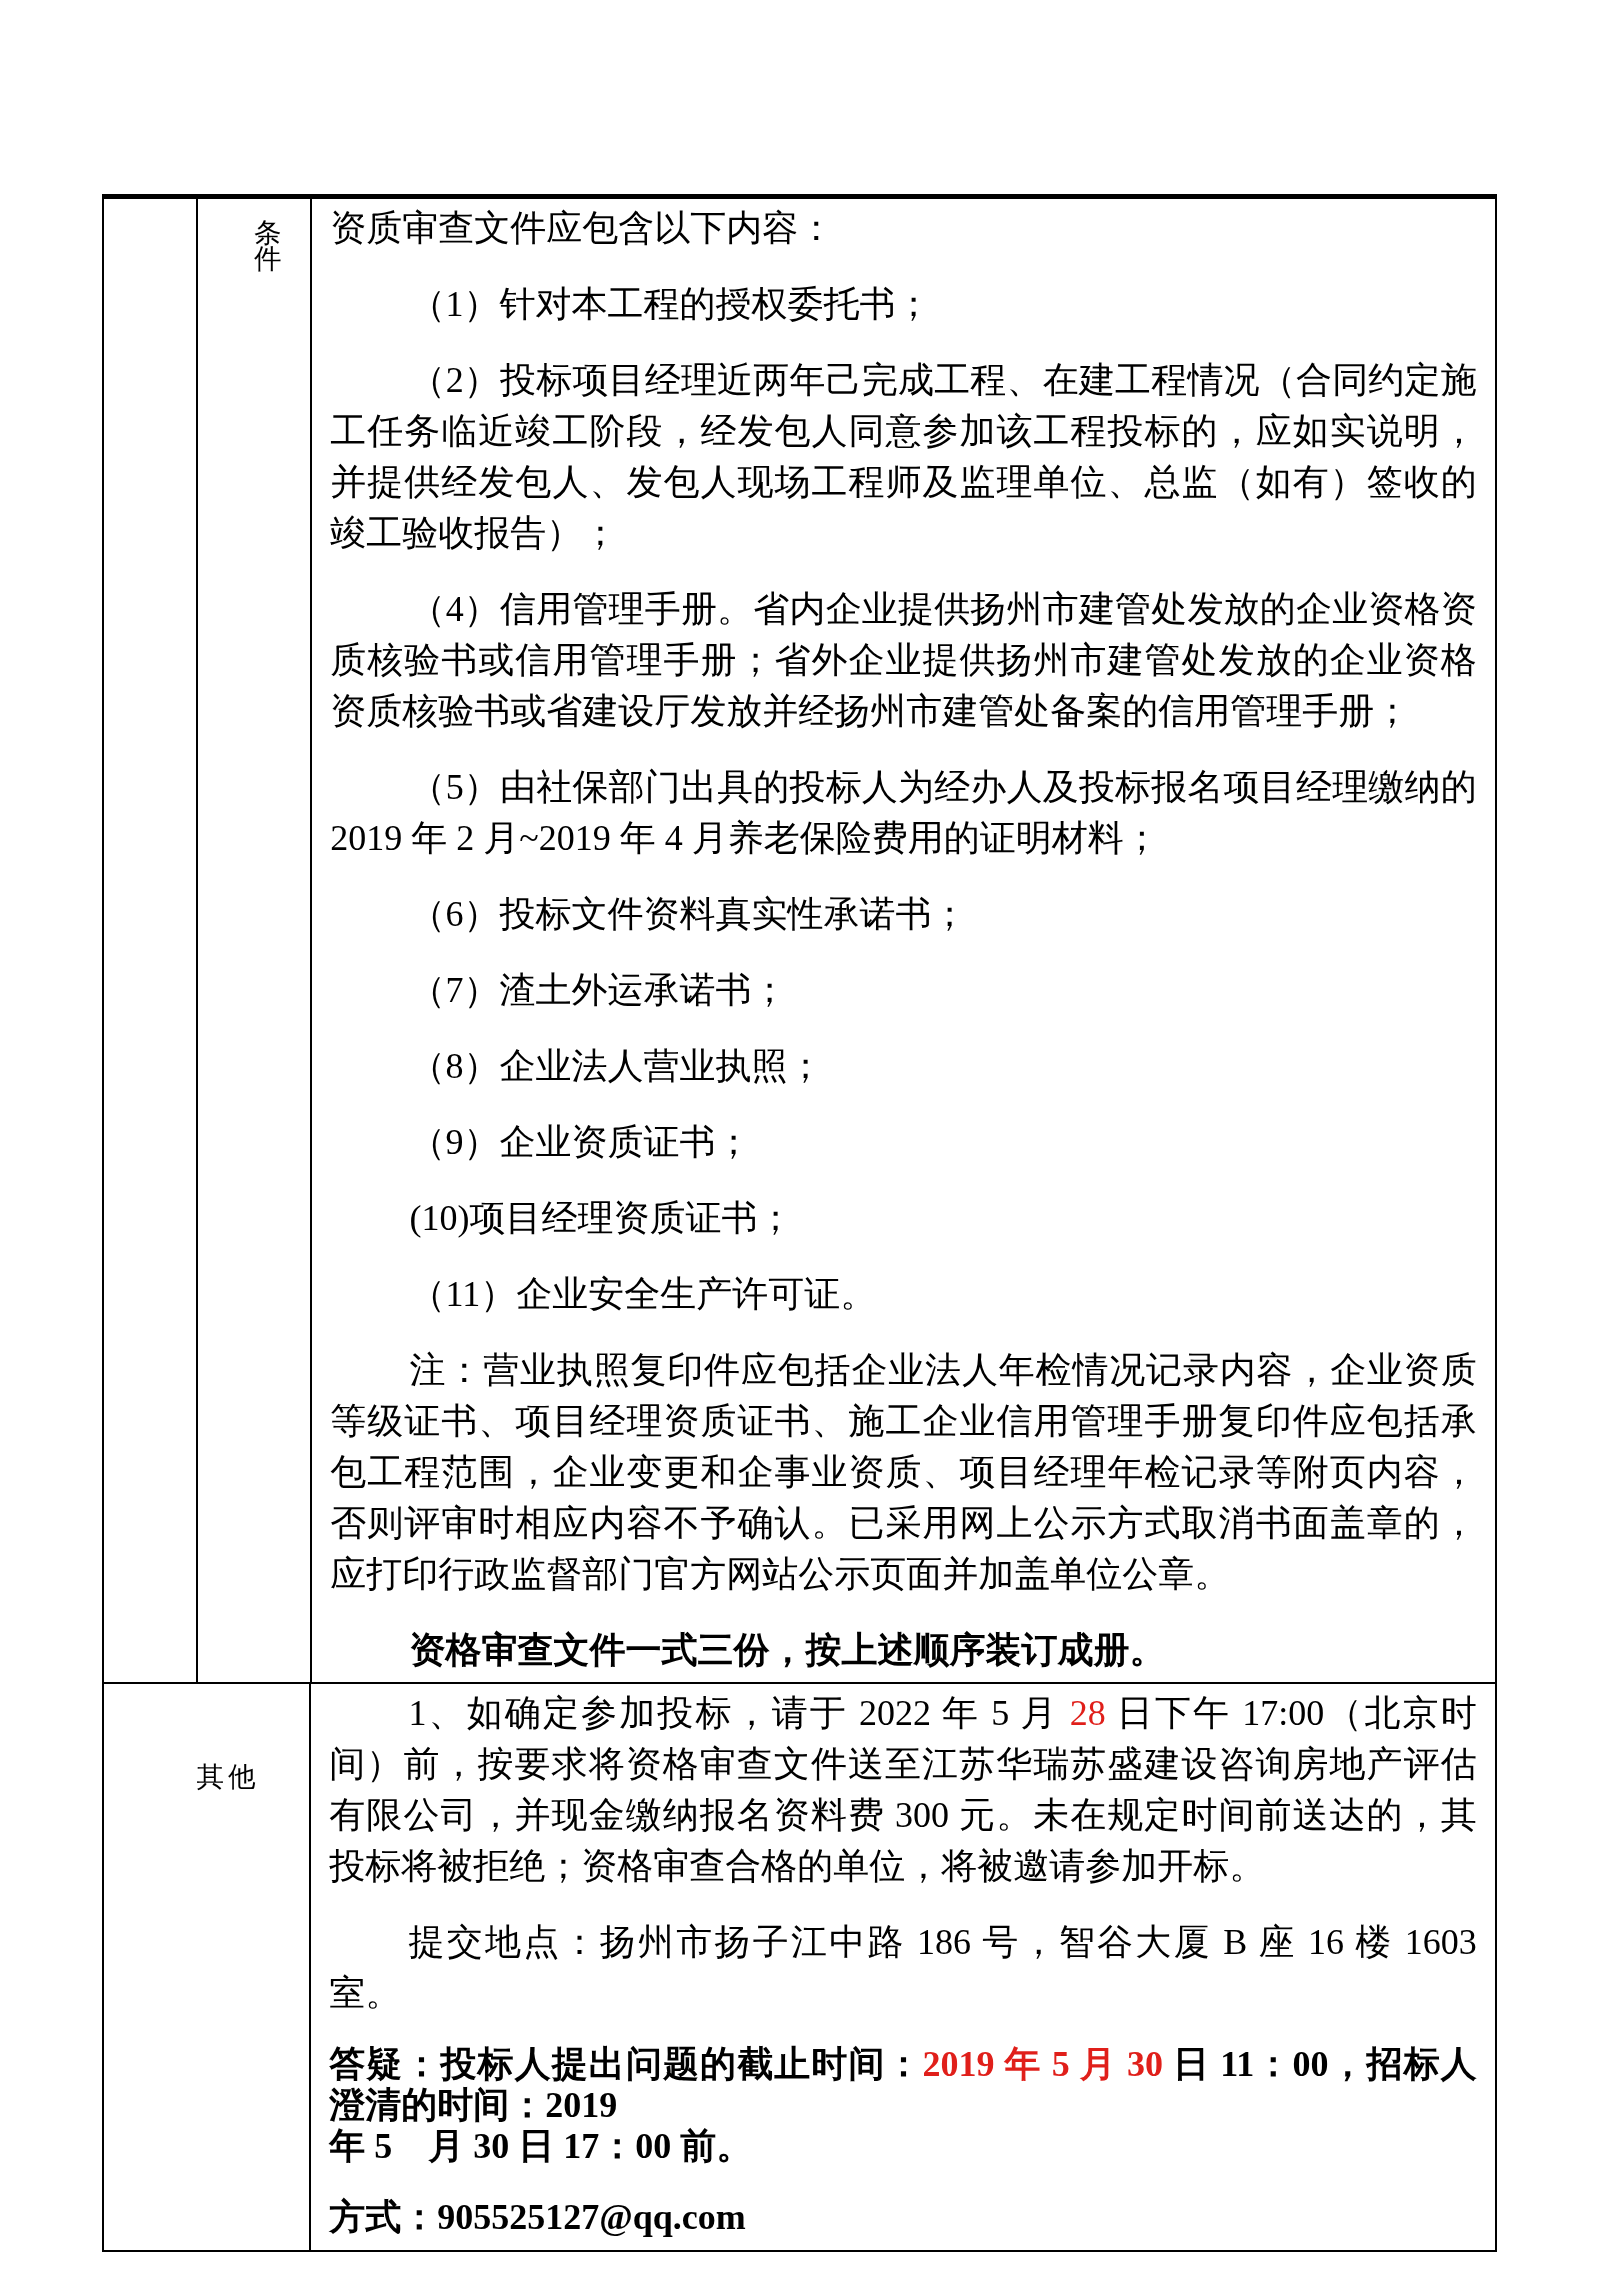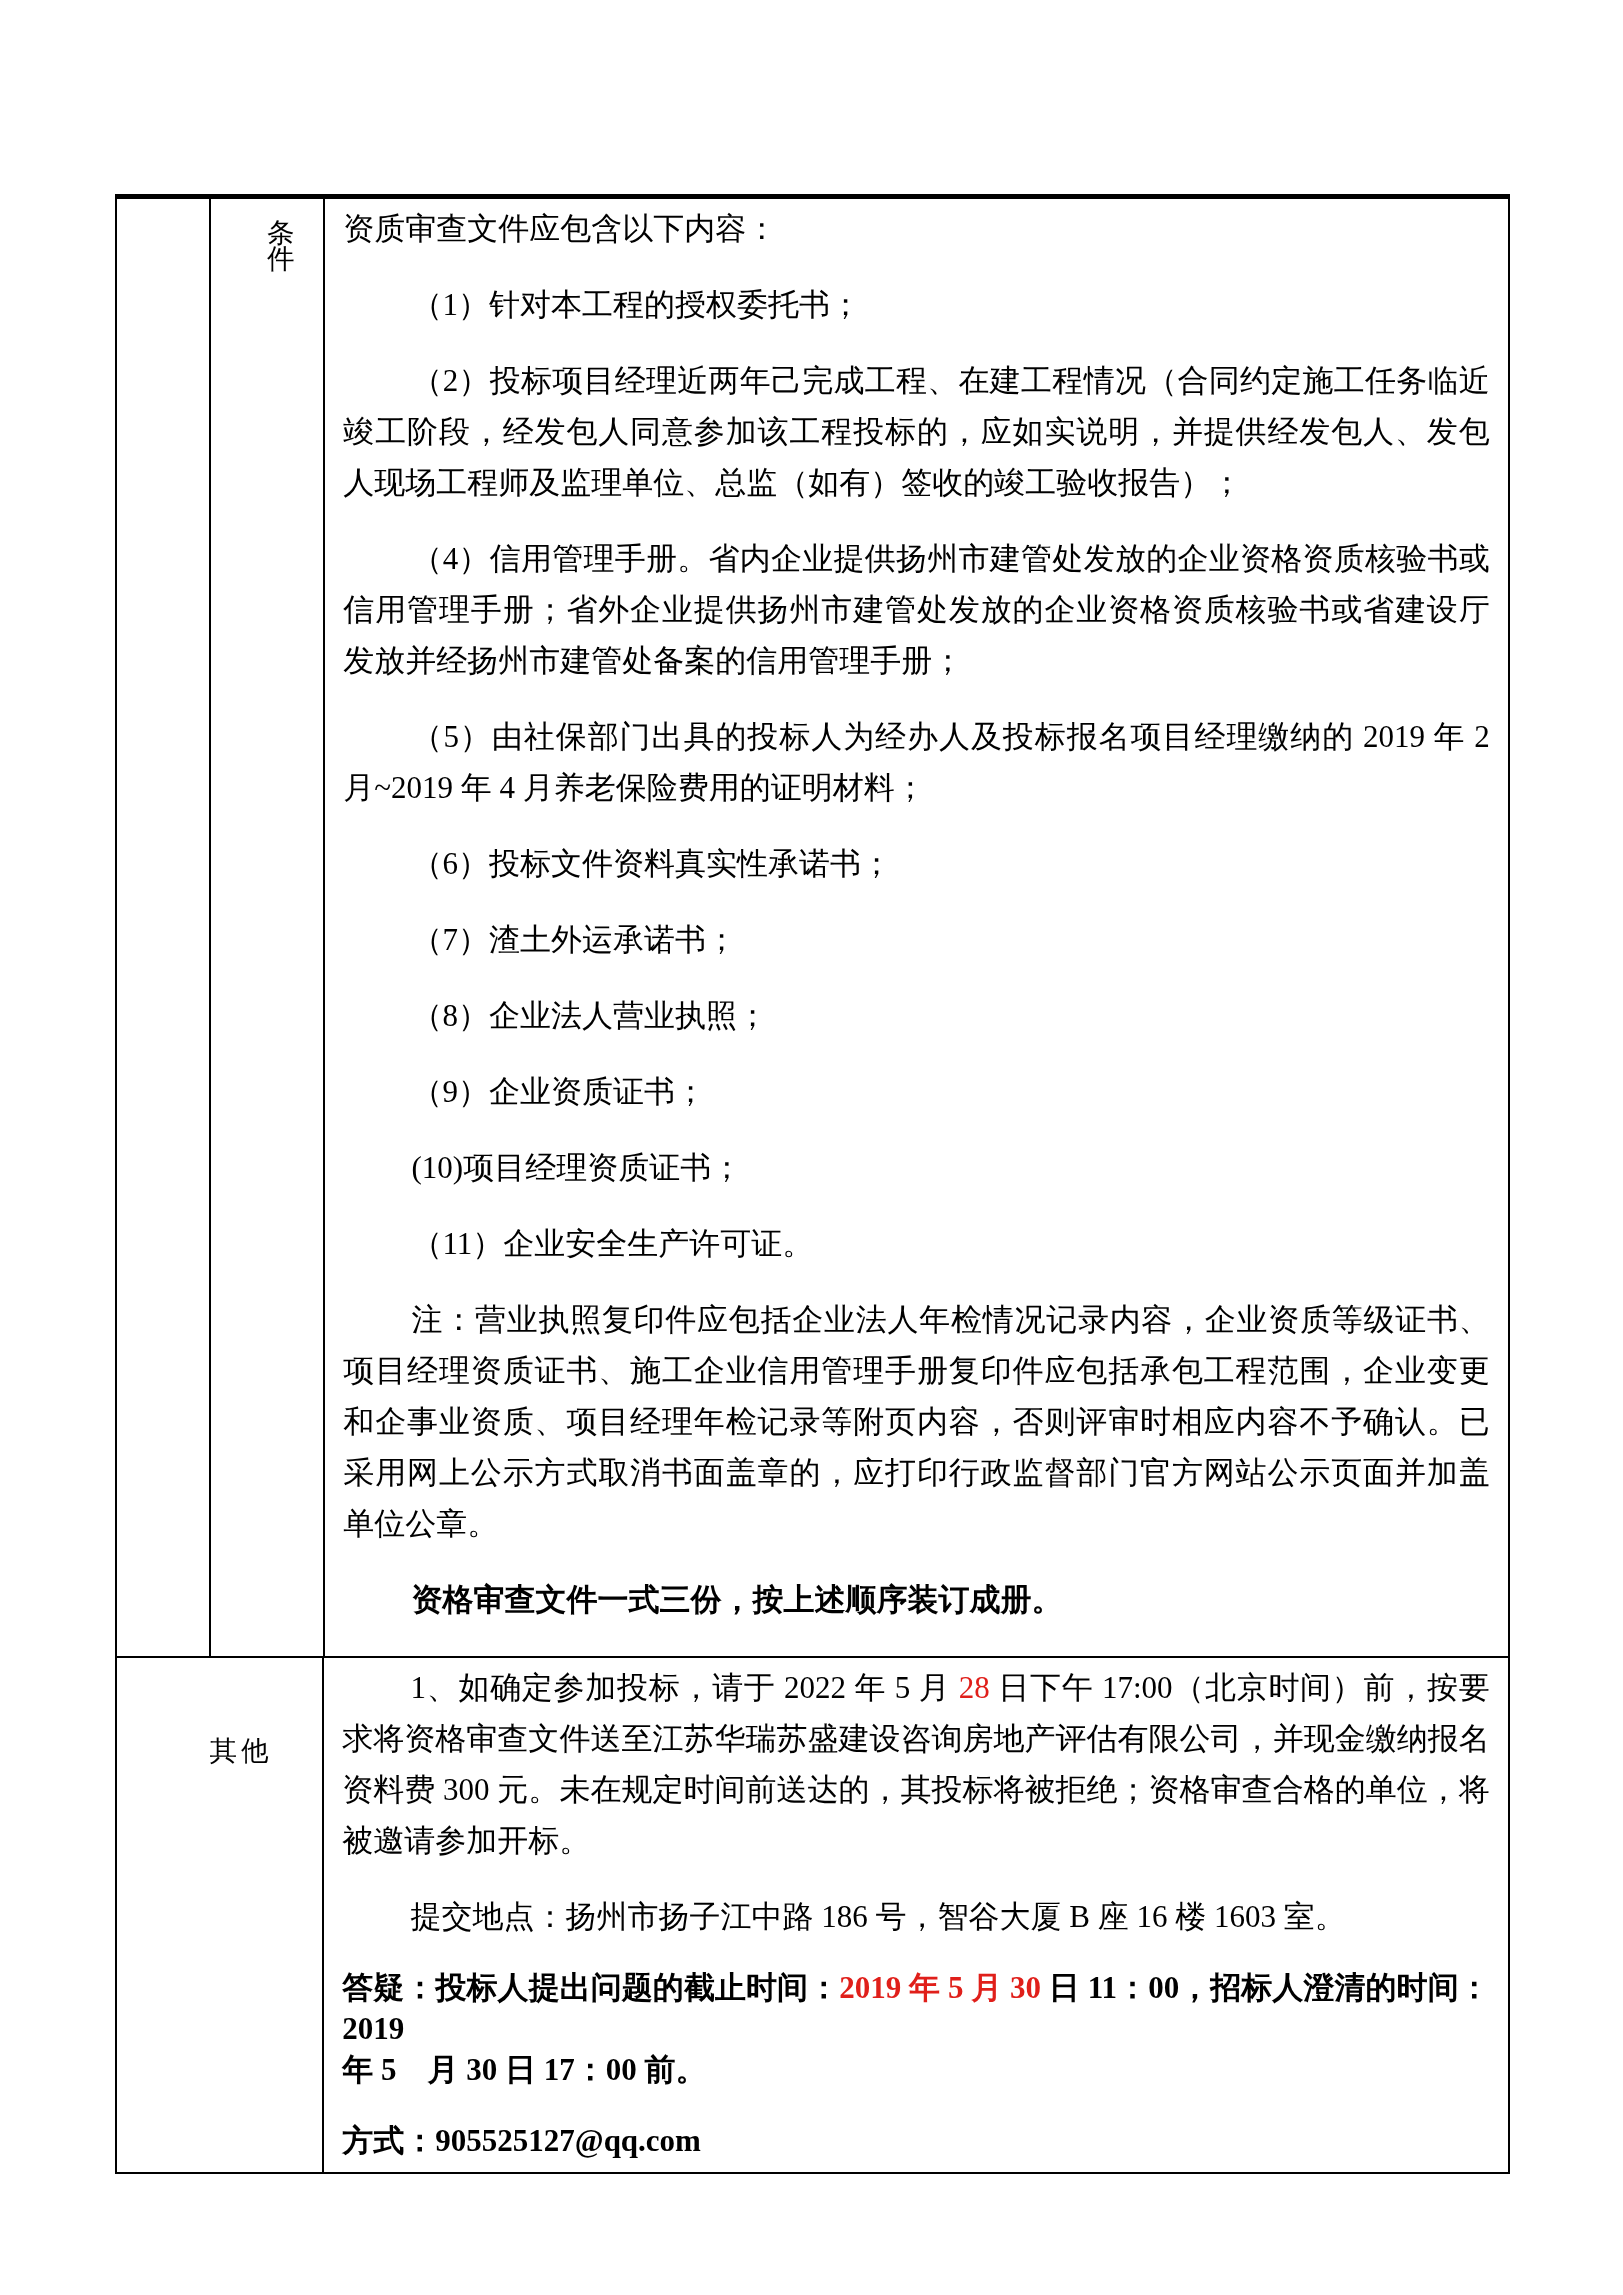--- a/index.html
+++ b/index.html
@@ -8,21 +8,21 @@
     position: relative;
     width: 1623px;
     height: 2295px;
     background: var(--bg, #ffffff);
     color: var(--text, #000000);
     font-family: "Liberation Serif", "DejaVu Serif", serif;
     overflow: hidden;
   }
   .doc-table {
     position: absolute;
-    left: 115px;
+    left: 102px;
     top: 194px;
     width: 1395px;
     border: 2.6px solid var(--border, #000000);
     border-top-width: 5.2px;
     background: transparent;
   }
   .trow { display: flex; align-items: stretch; }
   .trow-1 { min-height: 1457px; }
   .trow-2 { min-height: 427px; border-top: 2.6px solid var(--border, #000000); }
   .cell { flex: 0 0 auto; }
@@ -42,21 +42,21 @@
     text-align: center;
     padding-top: 76px;
     font-size: 27.5px;
     line-height: 33px;
     letter-spacing: 3.9px;
     padding-left: 43px;
   }
   .cell-content {
     flex: 1 1 auto;
     padding: 2.6px 18.3px 6.5px 18.3px;
-    font-size: 31px;
+    font-size: 36px;
     line-height: 51px;
     text-align: justify;
     border-radius: 17px;
   }
   .para { margin-top: 25px; }
   .para:first-child { margin-top: 1.3px; }
   .para.flush { text-indent: 0; }
   .para.indent { text-indent: 2.2em; }
   .para.indent-bold { text-indent: 2.2em; font-weight: bold; }
   .para.bold-flush { font-weight: bold; text-indent: 0; }

